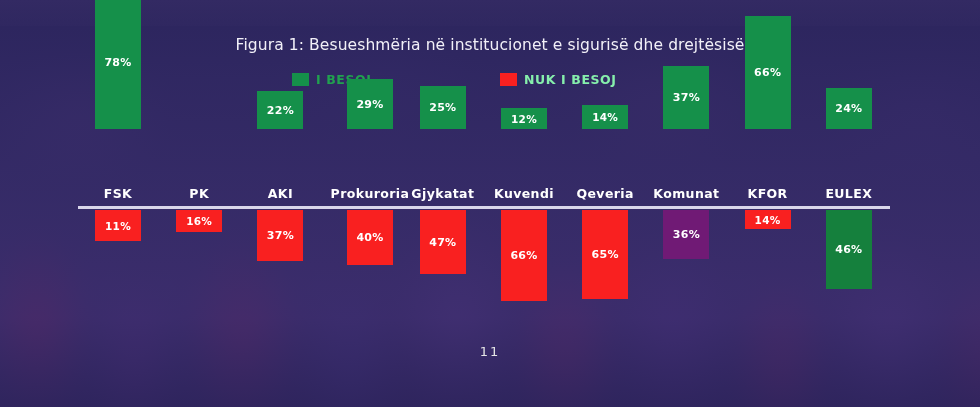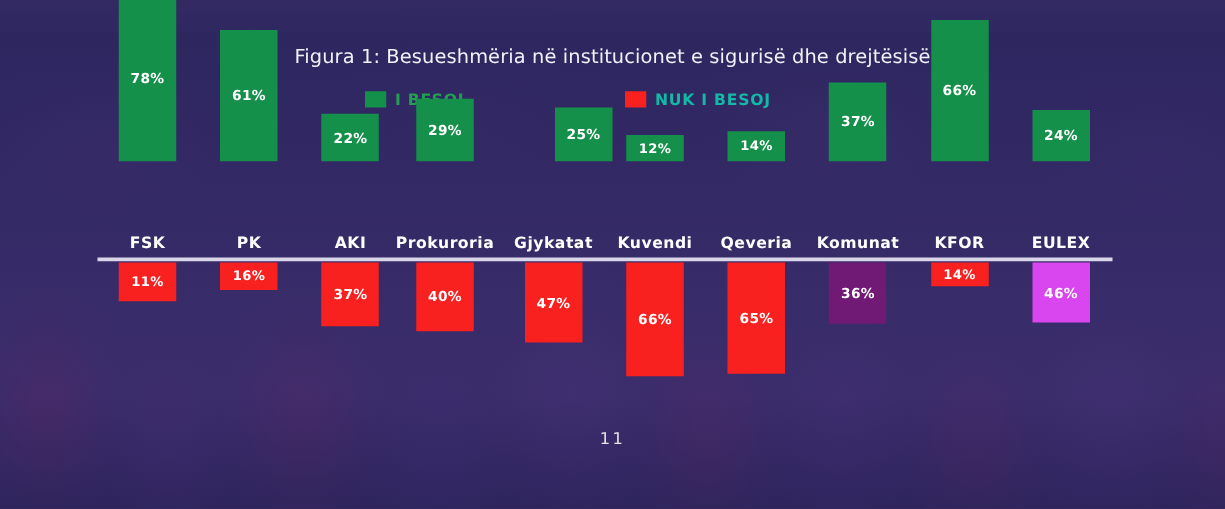--- a/index.html
+++ b/index.html
@@ -94,21 +94,21 @@
   .legend-item {
     position: absolute;
     display: flex;
     align-items: center;
     gap: 7px;
     font-size: 12.5px;
     font-weight: bold;
     letter-spacing: .6px;
   }
   .legend-item.trust   { left: 292px; color: #21a14f; }
-  .legend-item.distrust{ left: 500px; color: #14b8a6; text-align: right; }
+  .legend-item.distrust{ left: 500px; color: #86efac; text-align: right; }
   .legend-swatch {
     width: 17px;
     height: 13px;
     display: inline-block;
   }
   .sw-green { background: #15904a; }
   .sw-red   { background: #f92020; }
 
   
   .plot {
@@ -215,48 +215,45 @@
     <div class="group" style="left: 78px;">
           <div class="bar bar-up" style="height: 133.77px; background: rgb(21, 144, 74);">
             <span>78%</span>
           </div>
           <div class="cat-label">FSK</div>
           <div class="bar bar-dn tiny" style="height: 31px; background: rgb(249, 32, 32);">
             <span>11%</span>
           </div>
         </div>
         <div class="group" style="left: 159.2px;">
-          <div class="bar bar-up" style="height: 104.615px; background: rgb(21, 144, 74);">
-            <span>61%</span>
-          </div>
           <div class="cat-label">PK</div>
           <div class="bar bar-dn tiny" style="height: 21.952px; background: rgb(249, 32, 32);">
             <span>16%</span>
           </div>
         </div>
         <div class="group" style="left: 240.4px;">
           <div class="bar bar-up" style="height: 37.73px; background: rgb(21, 144, 74);">
             <span>22%</span>
           </div>
           <div class="cat-label">AKI</div>
           <div class="bar bar-dn" style="height: 50.764px; background: rgb(249, 32, 32);">
             <span>37%</span>
           </div>
         </div>
-        <div class="group" style="left: 316px;">
+        <div class="group" style="left: 330px;">
           <div class="bar bar-up" style="height: 49.735px; background: rgb(21, 144, 74);">
             <span>29%</span>
           </div>
           <div class="cat-label">Prokuroria</div>
           <div class="bar bar-dn" style="height: 54.88px; background: rgb(249, 32, 32);">
             <span>40%</span>
           </div>
         </div>
         <div class="group" style="left: 402.8px;">
-          <div class="bar bar-up" style="height: 42.875px; background: rgb(21, 144, 74); margin-left: 24px;">
+          <div class="bar bar-up" style="height: 42.875px; background: rgb(21, 144, 74);">
             <span>25%</span>
           </div>
           <div class="cat-label">Gjykatat</div>
           <div class="bar bar-dn" style="height: 64.484px; background: rgb(249, 32, 32);">
             <span>47%</span>
           </div>
         </div>
         <div class="group" style="left: 484px; text-decoration: underline;">
           <div class="bar bar-up tiny" style="height: 20.58px; background: rgb(21, 144, 74);">
             <span>12%</span>
@@ -291,21 +288,21 @@
           <div class="cat-label">KFOR</div>
           <div class="bar bar-dn tiny" style="height: 19.208px; background: rgb(249, 32, 32);">
             <span>14%</span>
           </div>
         </div>
         <div class="group" style="left: 808.8px;">
           <div class="bar bar-up" style="height: 41.16px; background: rgb(21, 144, 74);">
             <span>24%</span>
           </div>
           <div class="cat-label">EULEX</div>
-          <div class="bar bar-dn" style="height: 48px; background: #d946ef;">
+          <div class="bar bar-dn" style="height: 79px; background: #15803d;">
             <span>46%</span>
           </div>
         </div>
       </div>
 
     <div class="page-number">11</div>
   </div>
 </div>
 
 </body></html>

